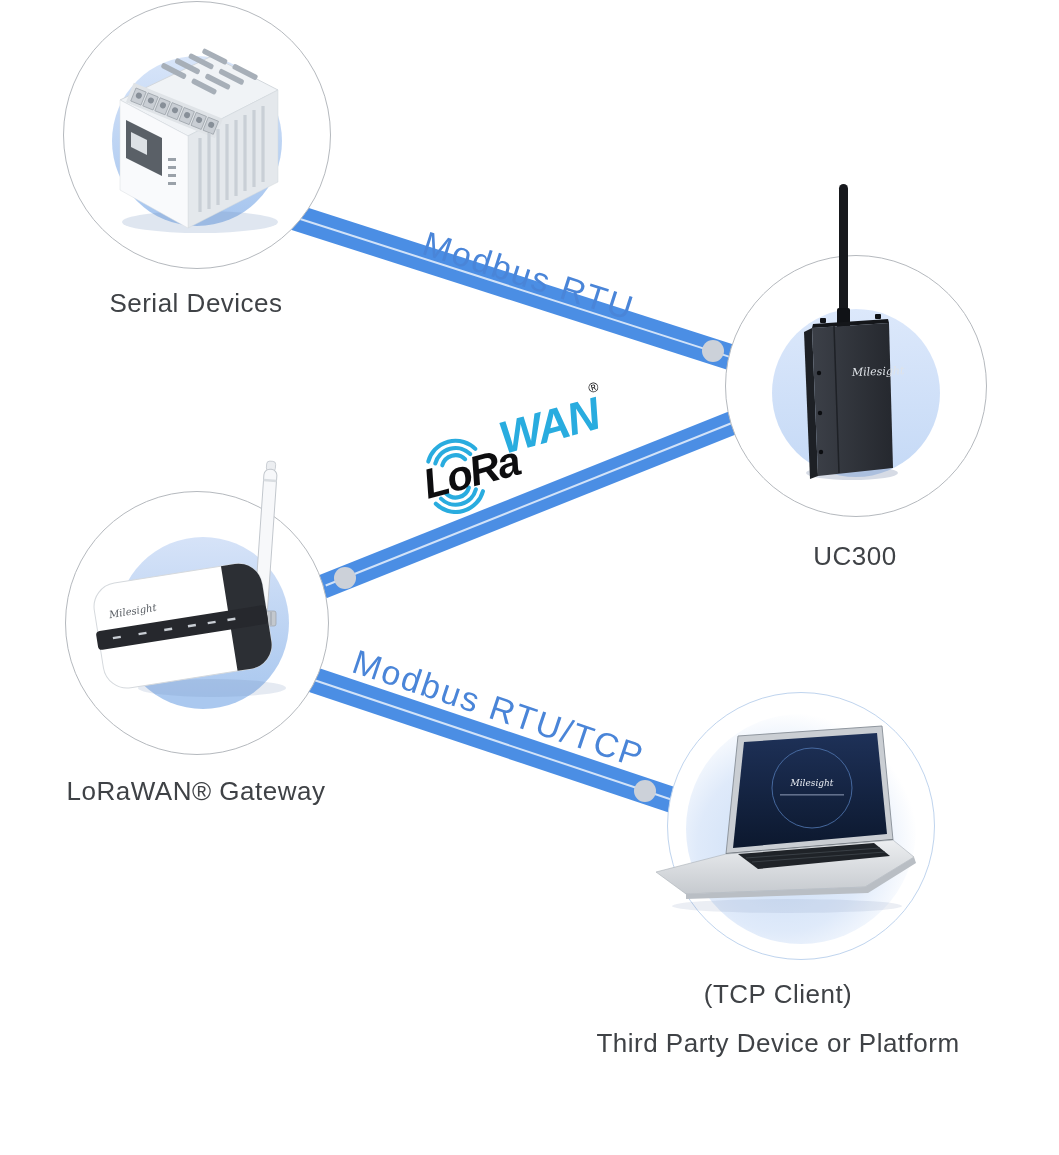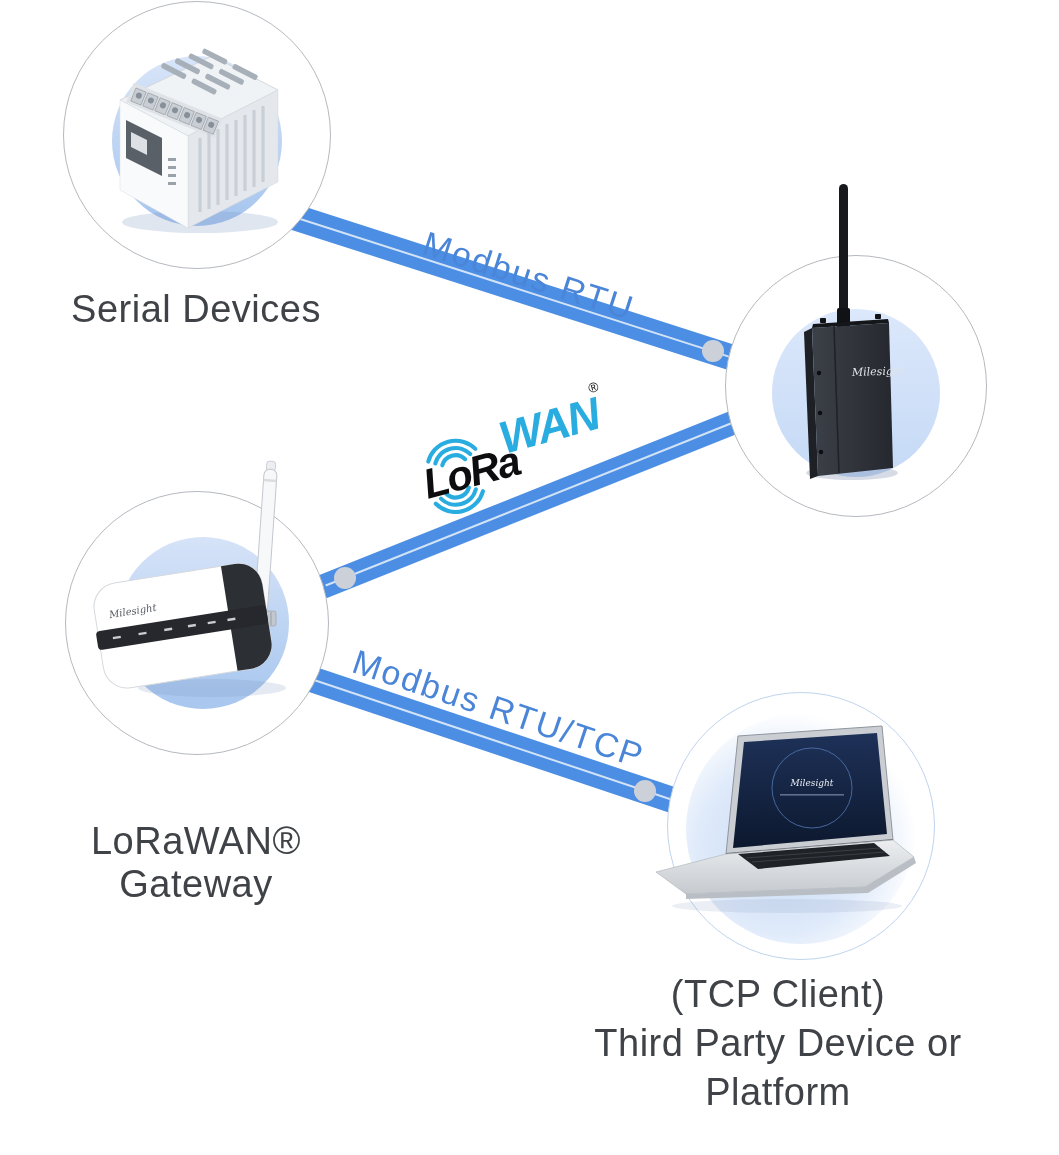--- a/index.html
+++ b/index.html
@@ -63,26 +63,26 @@
     background:radial-gradient(circle at 42% 58%,#c9dcf5 0%,#dfeafa 45%,rgba(255,255,255,0) 72%);}
   
   .device-svg{position:absolute;z-index:4;}
   #svg-plc{left:100px;top:36px;}
   #svg-uc300{left:792px;top:180px;}
   #svg-gateway{left:82px;top:455px;}
   #svg-laptop{left:622px;top:722px;}
   #svg-lora-logo{position:absolute;left:396px;top:379px;z-index:2;}
   
   .node-label{
-    position:absolute;color:var(--text-dark);font-size:38px;font-weight:400;
+    position:absolute;color:var(--text-dark);font-size:26px;font-weight:400;
     letter-spacing:0.5px;text-align:center;z-index:2;
   }
   #label-serial{left:46px;top:288px;width:300px;}
   #label-uc300{left:755px;top:541px;width:200px;}
-  #label-gateway{left:21px;top:820px;width:350px;}
+  #label-gateway{left:21px;top:776px;width:350px;}
   #label-third{left:528px;top:970px;width:500px;line-height:49px;}
   .brand-script{font-family:"DejaVu Serif","Liberation Serif",serif;font-style:italic;}
 </style>
 </head>
 <body>
 
 <div class="stage" style="background: rgb(255, 255, 255);">
 
   <div class="conn-line" id="line-serial-uc300"></div>
   <div class="conn-line" id="line-gateway-uc300"></div>
@@ -259,19 +259,20 @@
     <polygon points="34,150 104,132 271,118 292,135 243,165 64,172" fill="url(#baseGrad)" stroke="#aab0b7" stroke-width="0.6"></polygon>
     <polygon points="116,132 252,121 268,134 136,147" fill="#1f2328"></polygon>
     <g stroke="#3a4046" stroke-width="1">
       <line x1="124" y1="136" x2="258" y2="126"></line>
       <line x1="130" y1="140" x2="263" y2="130"></line>
     </g>
     <polygon points="64,172 243,165 292,135 294,141 246,171 64,177" fill="#b9bec4"></polygon>
   </svg>
 
   <div class="node-label" id="label-serial">Serial Devices</div>
+  <div class="node-label" id="label-uc300">UC300</div>
   <div class="node-label" id="label-gateway">LoRaWAN® Gateway</div>
   <div class="node-label" id="label-third">
     <div>(TCP Client)</div>
     <div>Third Party Device or Platform</div>
   </div>
 
 </div>
 
 </body></html>

